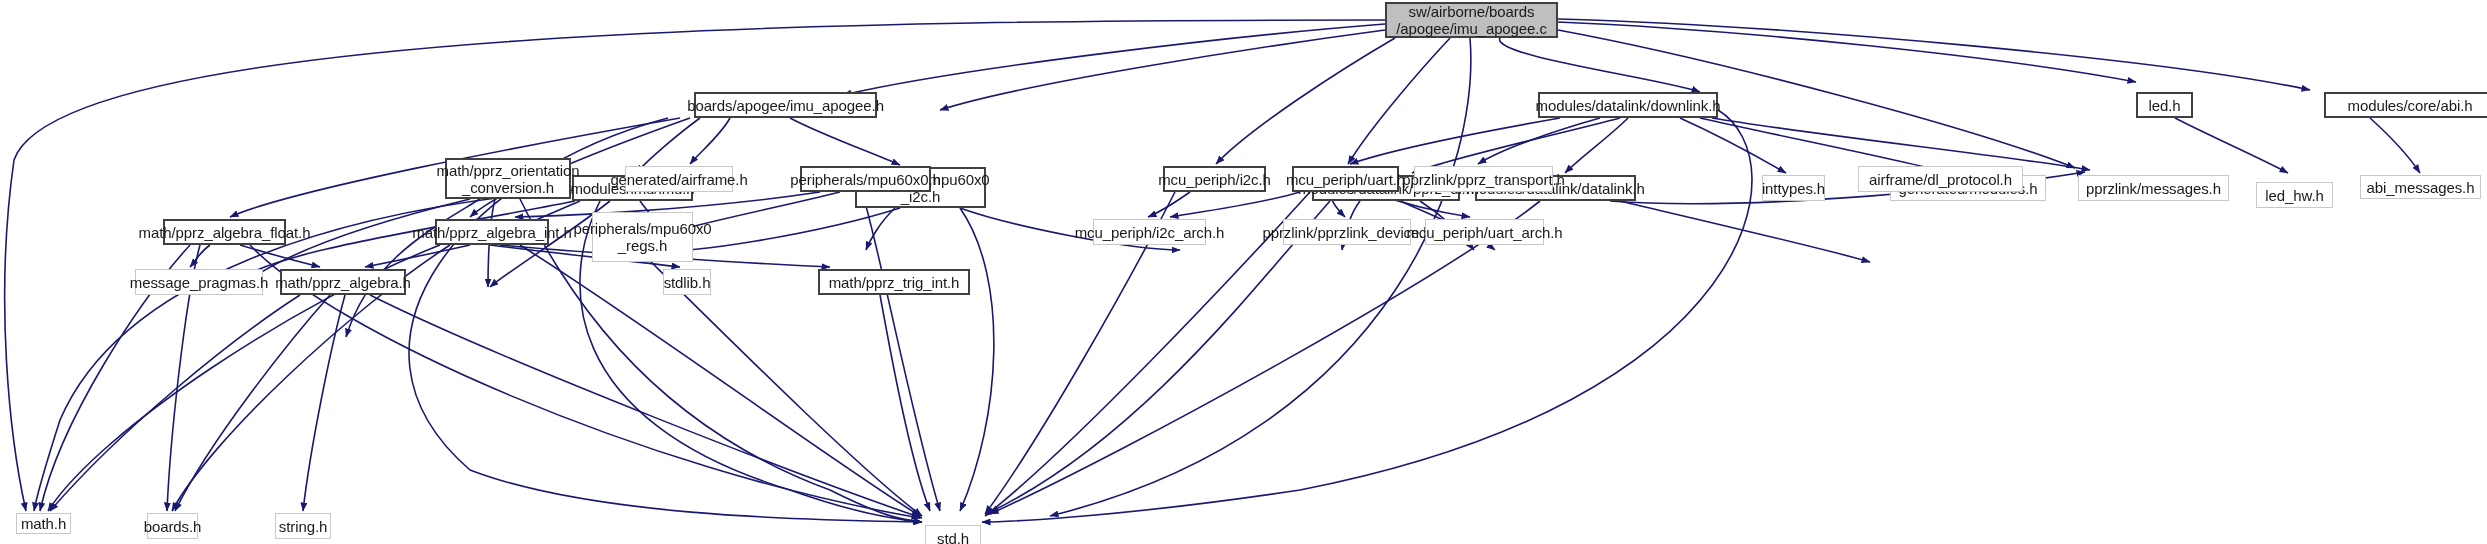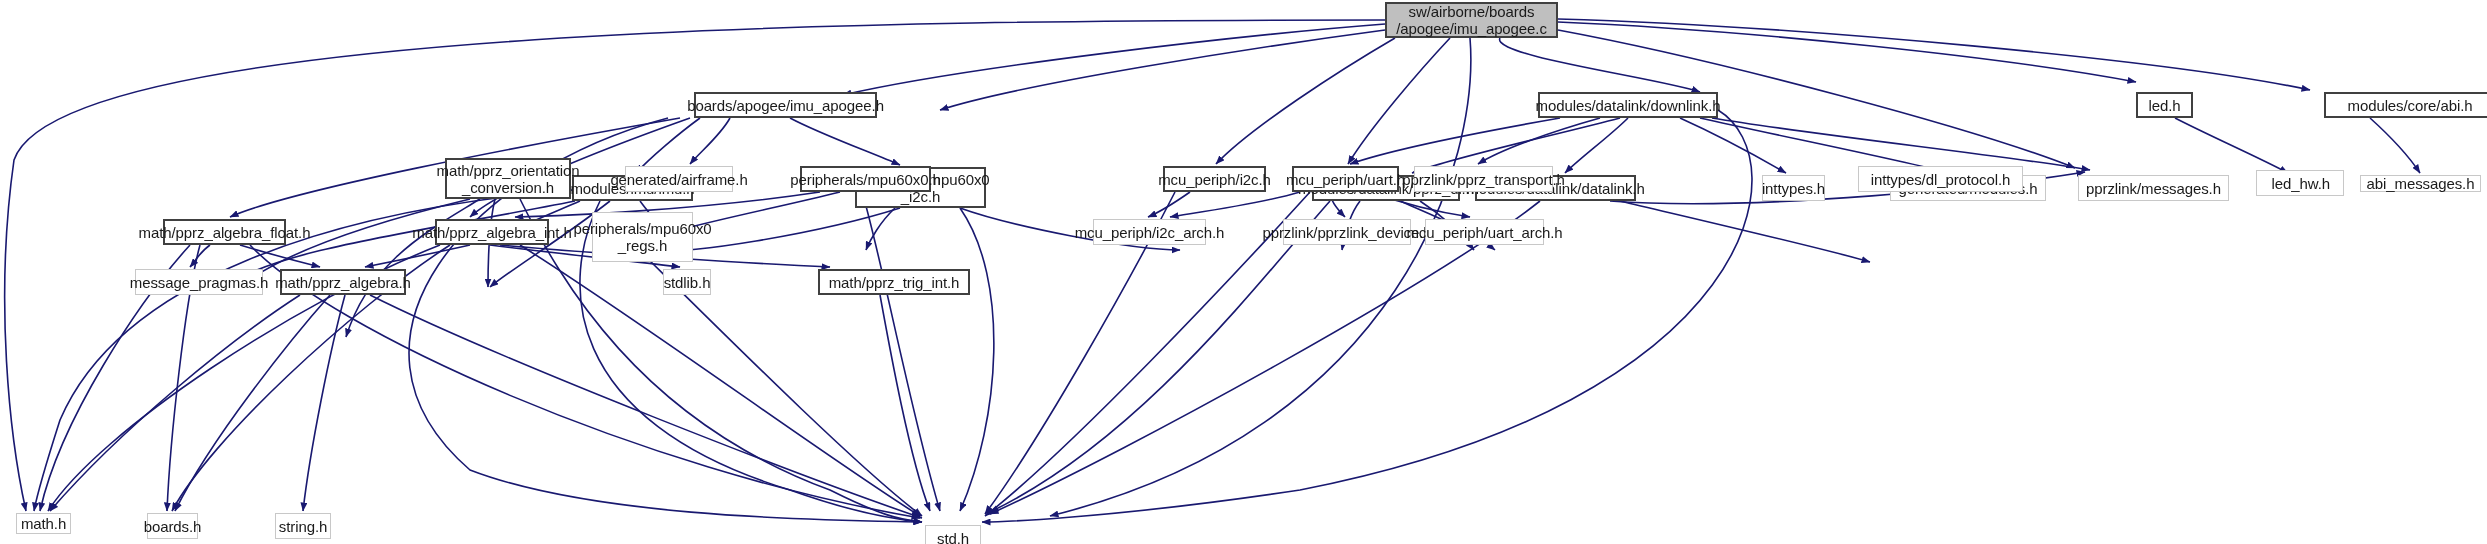--- a/index.html
+++ b/index.html
@@ -29,21 +29,21 @@
     align-items: center;
     justify-content: center;
     text-align: center;
     background: #ffffff;
     border: 1px solid #c8c8c8;
     color: #1a1a1a;
     font-size: 15px;
     line-height: 17px;
     letter-spacing: -0.1px;
     white-space: pre-line;
-    padding: 0 13px;
+    padding: 0 4px;
     z-index: 3;
   }
   .gnode.solid {
     border: 2px solid #404040;
   }
   .gnode.root {
     background: #bfbfbf;
     border: 2px solid #404040;
   }
 </style>
@@ -141,30 +141,30 @@
       <div class="gnode solid" style="left: 2136px; top: 92px; width: 57px; height: 26px;"><span>led.h</span></div>
       <div class="gnode solid" style="left: 2280px; top: 92px; width: 172px; height: 26px; margin-left: 44px;"><span>modules/core/abi.h</span></div>
       <div class="gnode solid" style="left: 572px; top: 175px; width: 121px; height: 26px;"><span>modules/imu/imu.h</span></div>
       <div class="gnode solid" style="left: 855px; top: 167px; width: 131px; height: 41px;"><span>peripherals/mpu60x0
 _i2c.h</span></div>
       <div class="gnode solid" style="left: 1312px; top: 175px; width: 148px; height: 26px;"><span>modules/datalink/pprz_dl.h</span></div>
       <div class="gnode solid" style="left: 1475px; top: 175px; width: 161px; height: 26px;"><span>modules/datalink/datalink.h</span></div>
       <div class="gnode" style="left: 1762px; top: 175px; width: 63px; height: 26px;"><span>inttypes.h</span></div>
       <div class="gnode" style="left: 1890px; top: 175px; width: 156px; height: 26px;"><span>generated/modules.h</span></div>
       <div class="gnode" style="left: 2078px; top: 175px; width: 151px; height: 26px;"><span>pprzlink/messages.h</span></div>
-      <div class="gnode" style="left: 2256px; top: 170px; width: 88px; height: 26px; justify-content: flex-end;"><span>led_hw.h</span></div>
-      <div class="gnode" style="left: 2360px; top: 175px; width: 121px; height: 17px;"><span>abi_messages.h</span></div>
+      <div class="gnode" style="left: 2256px; top: 182px; width: 77px; height: 26px;"><span>led_hw.h</span></div>
+      <div class="gnode" style="left: 2360px; top: 175px; width: 121px; height: 24px;"><span>abi_messages.h</span></div>
       <div class="gnode solid" style="left: 445px; top: 158px; width: 126px; height: 41px;"><span>math/pprz_orientation
 _conversion.h</span></div>
       <div class="gnode" style="left: 625px; top: 166px; width: 108px; height: 26px;"><span>generated/airframe.h</span></div>
       <div class="gnode solid" style="left: 800px; top: 166px; width: 131px; height: 26px;"><span>peripherals/mpu60x0.h</span></div>
       <div class="gnode solid" style="left: 1163px; top: 166px; width: 103px; height: 26px;"><span>mcu_periph/i2c.h</span></div>
       <div class="gnode solid" style="left: 1292px; top: 166px; width: 107px; height: 26px;"><span>mcu_periph/uart.h</span></div>
       <div class="gnode" style="left: 1414px; top: 166px; width: 139px; height: 26px;"><span>pprzlink/pprz_transport.h</span></div>
-      <div class="gnode" style="left: 1858px; top: 166px; width: 165px; height: 26px;"><span>inttypes/dl_protocol.h</span></div>
+      <div class="gnode" style="left: 1858px; top: 166px; width: 165px; height: 26px;"><span>airframe/dl_protocol.h</span></div>
       <div class="gnode solid" style="left: 163px; top: 219px; width: 123px; height: 26px;"><span>math/pprz_algebra_float.h</span></div>
       <div class="gnode solid" style="left: 435px; top: 219px; width: 114px; height: 26px;"><span>math/pprz_algebra_int.h</span></div>
       <div class="gnode" style="left: 592px; top: 212px; width: 101px; height: 50px;"><span>peripherals/mpu60x0
 _regs.h</span></div>
       <div class="gnode" style="left: 1093px; top: 219px; width: 113px; height: 26px;"><span>mcu_periph/i2c_arch.h</span></div>
       <div class="gnode" style="left: 1283px; top: 219px; width: 128px; height: 26px;"><span>pprzlink/pprzlink_device.h</span></div>
       <div class="gnode" style="left: 1425px; top: 219px; width: 119px; height: 26px;"><span>mcu_periph/uart_arch.h</span></div>
       <div class="gnode" style="left: 135px; top: 269px; width: 128px; height: 26px;"><span>message_pragmas.h</span></div>
       <div class="gnode solid" style="left: 280px; top: 269px; width: 126px; height: 26px;"><span>math/pprz_algebra.h</span></div>
       <div class="gnode" style="left: 663px; top: 269px; width: 48px; height: 26px;"><span>stdlib.h</span></div>

